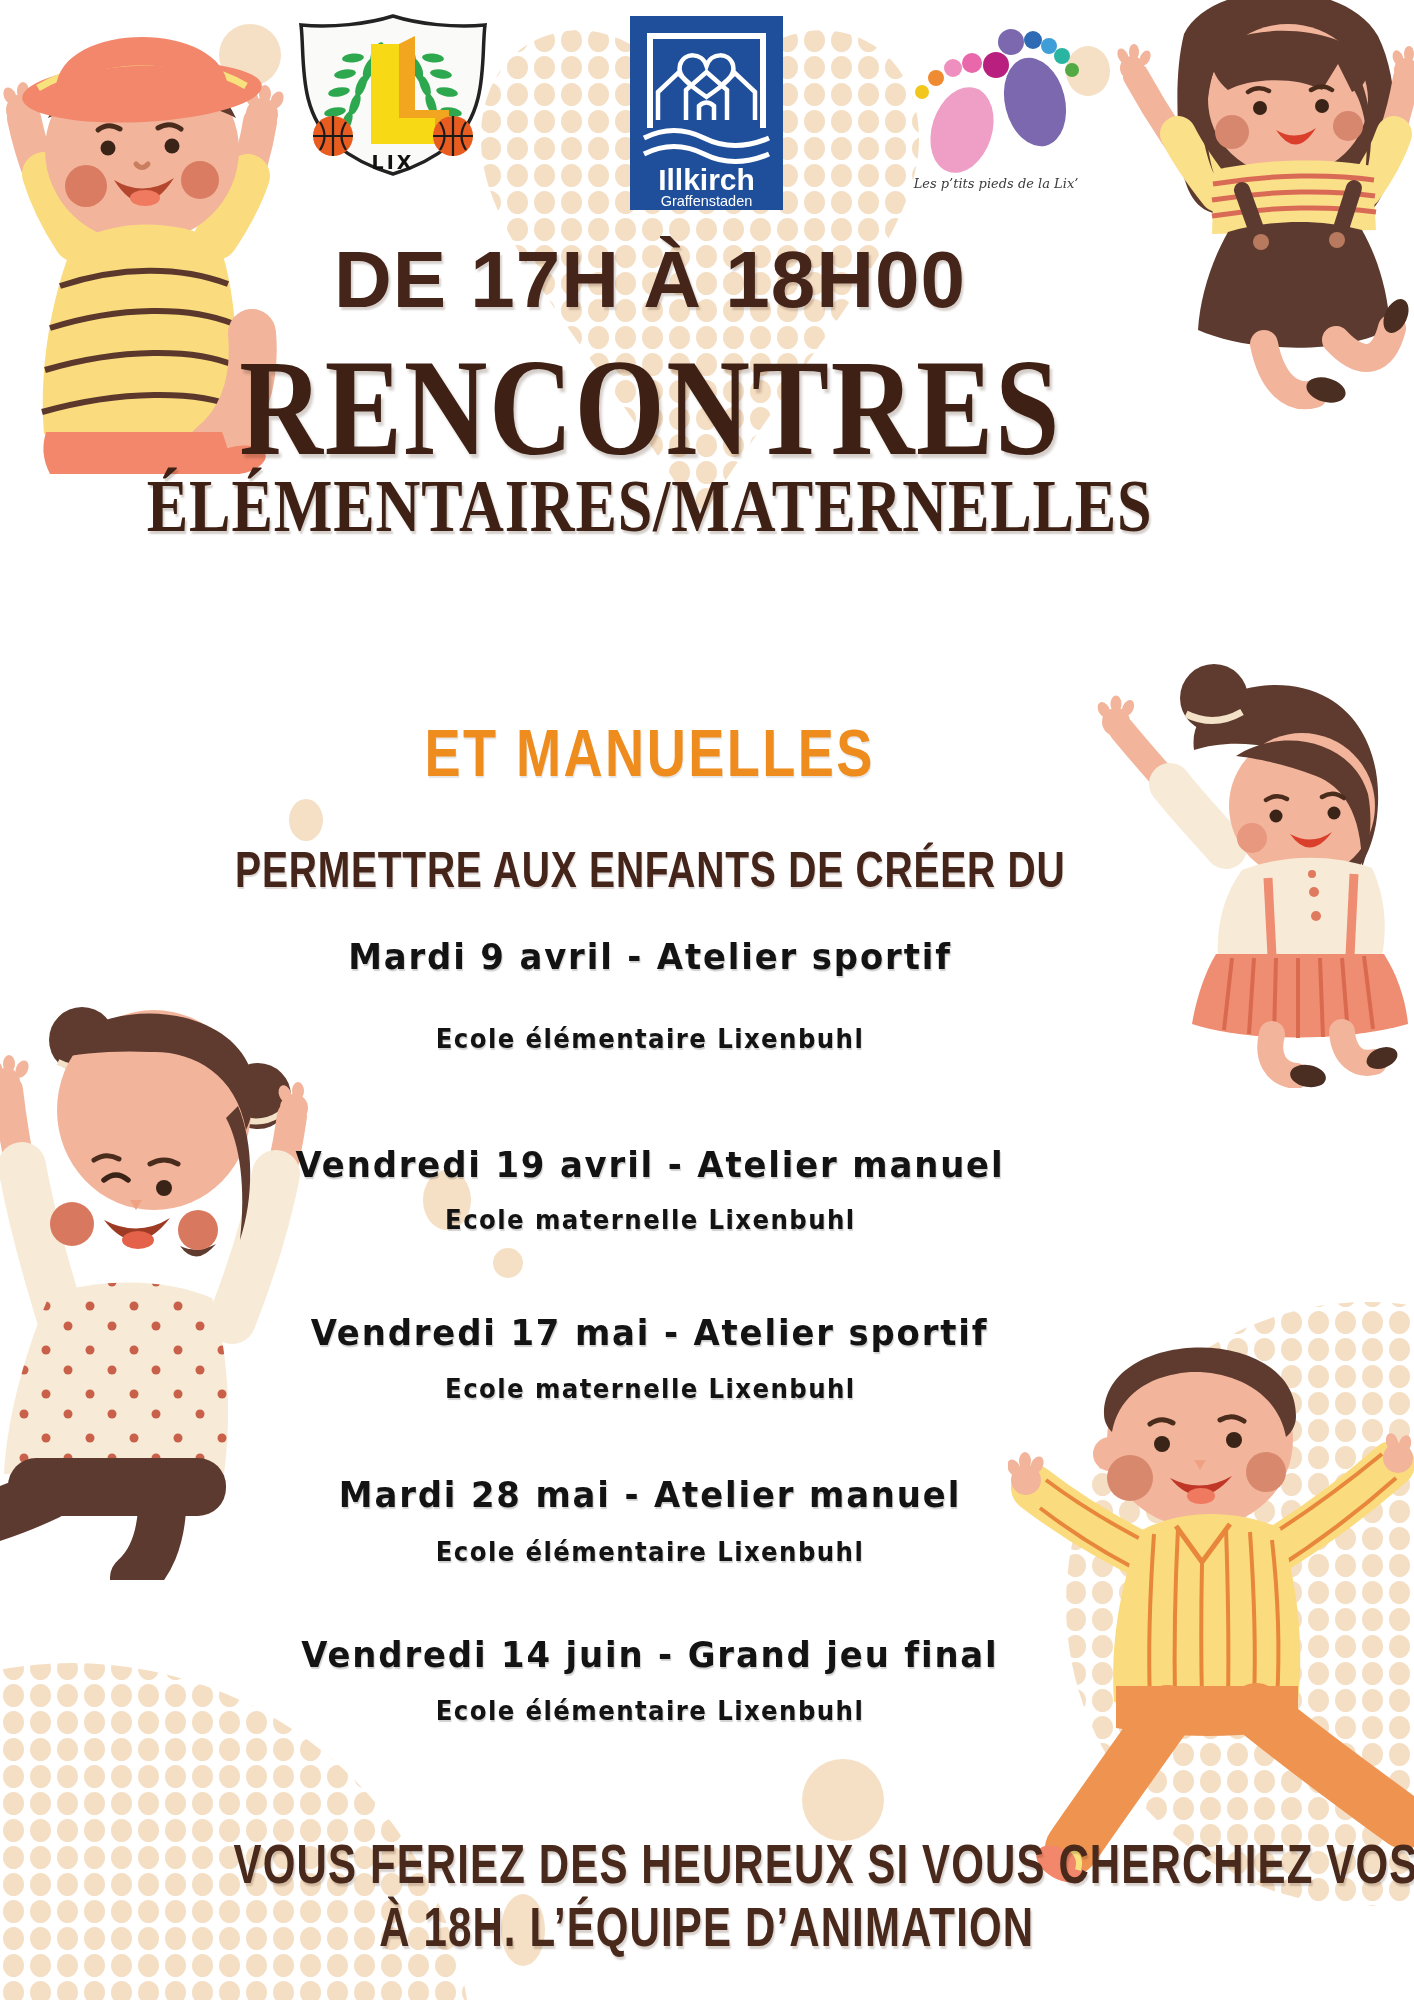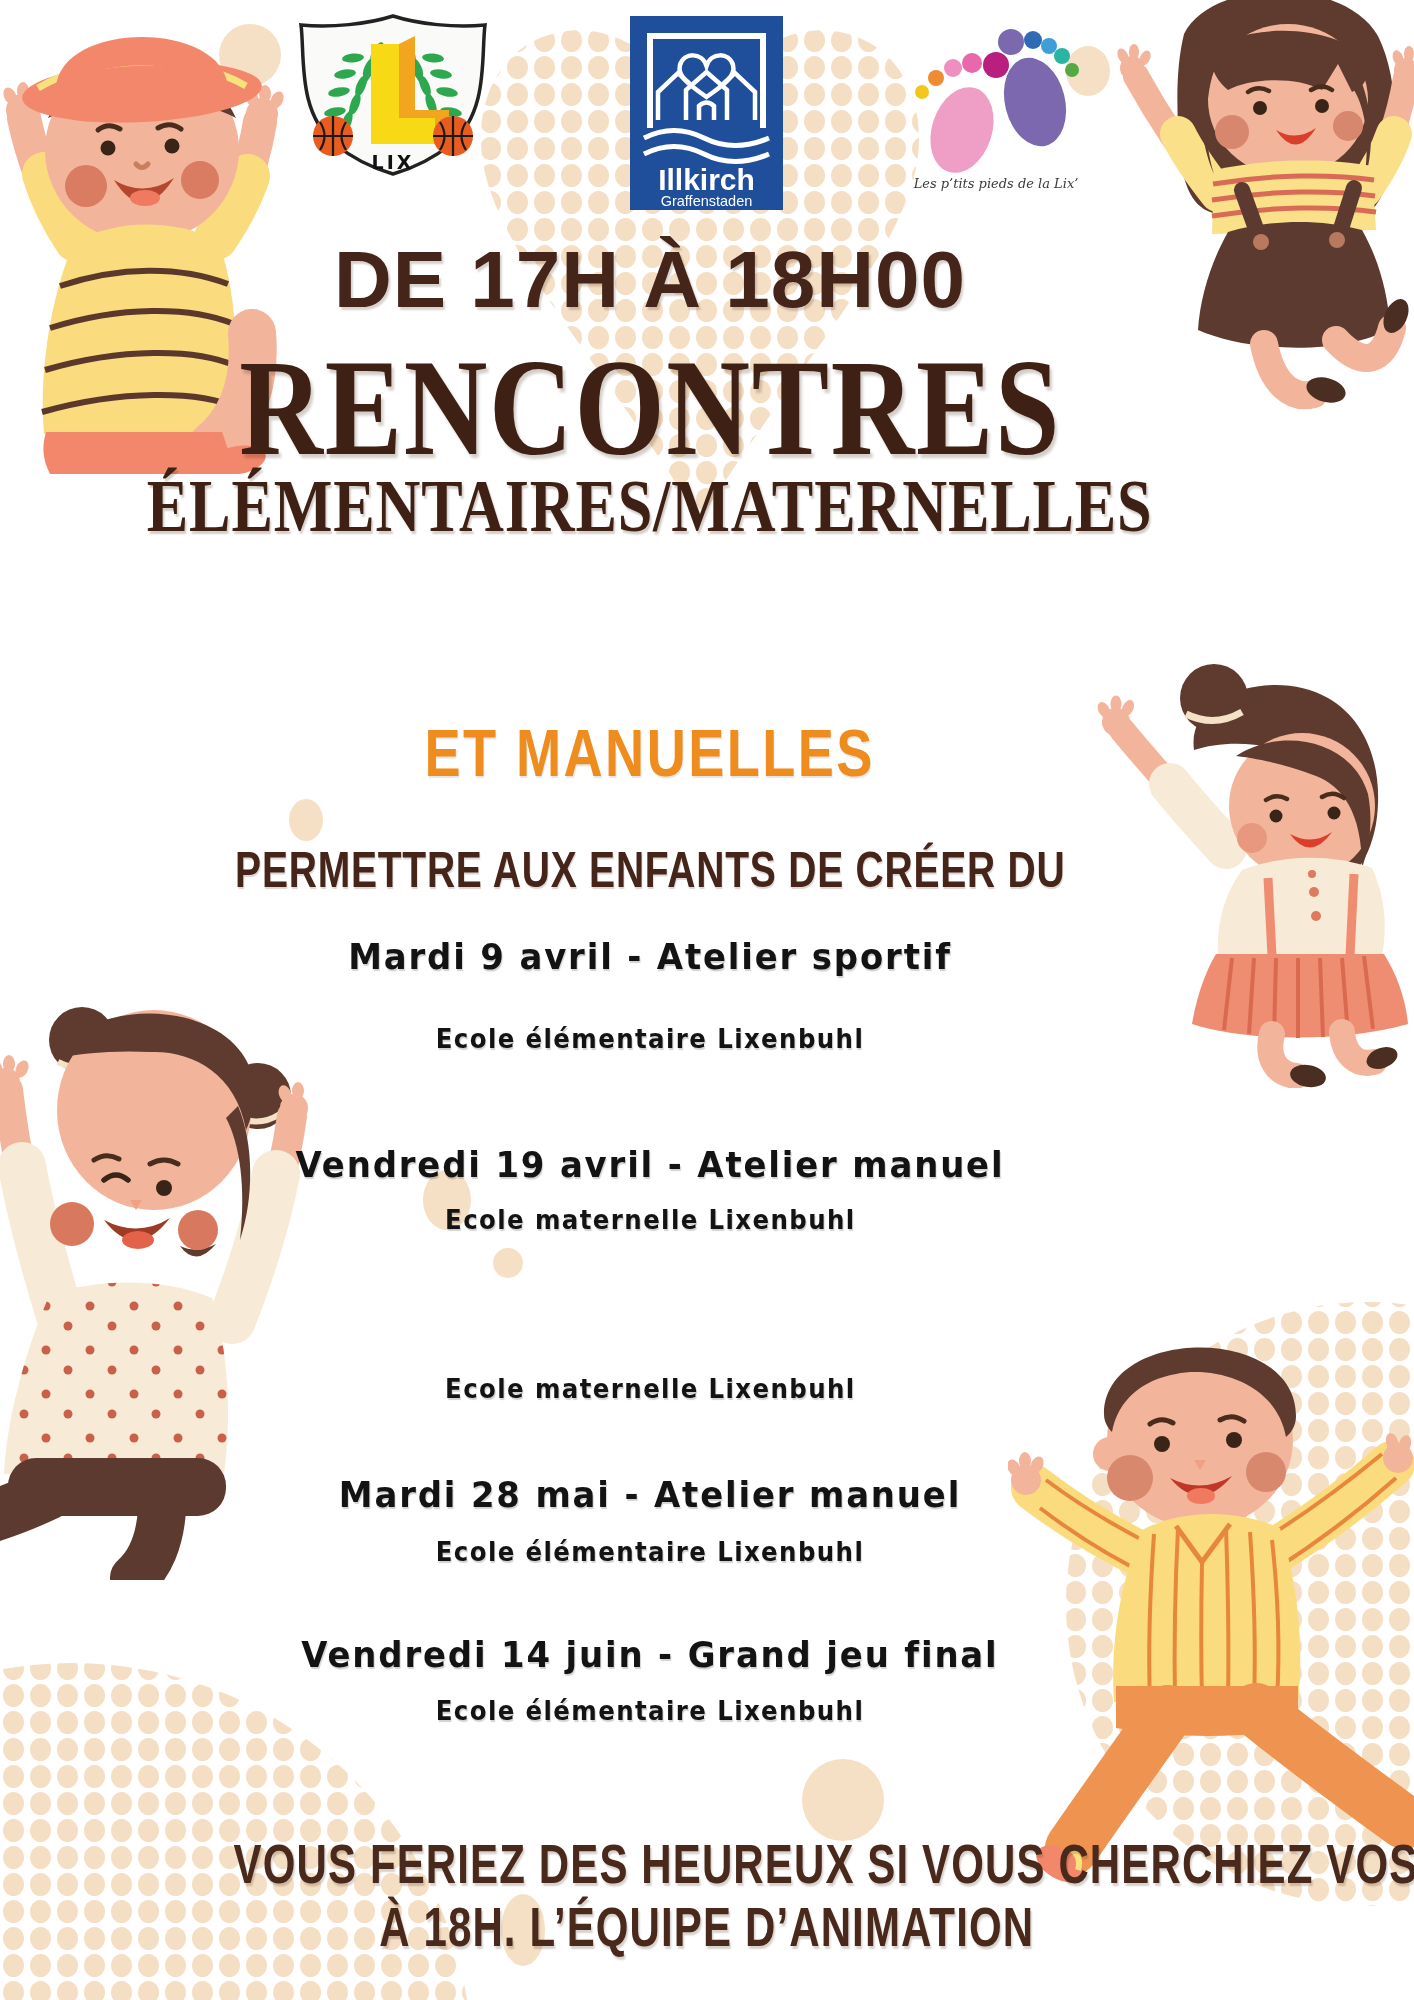--- a/index.html
+++ b/index.html
@@ -156,20 +156,23 @@
     <span class="sq sched s-title" style="transform:scaleX(0.94);">Mardi 9 avril - Atelier sportif</span>
   </div>
   <div class="line" style="top:1024px;">
     <span class="sq sched s-loc" style="transform:scaleX(0.94);">Ecole élémentaire Lixenbuhl</span>
   </div>
   <div class="line" style="top:1144px;">
     <span class="sq sched s-title" style="transform:scaleX(0.94);">Vendredi 19 avril - Atelier manuel</span>
   </div>
   <div class="line" style="top:1205px;">
     <span class="sq sched s-loc" style="transform:scaleX(0.94);">Ecole maternelle Lixenbuhl</span>
+  </div>
+  <div class="line" style="top:1312px;">
+    <span class="sq sched s-title" style="transform:scaleX(0.94);">Vendredi 17 mai - Atelier sportif</span>
   </div>
   <div class="line" style="top:1374px;">
     <span class="sq sched s-loc" style="transform:scaleX(0.94);">Ecole maternelle Lixenbuhl</span>
   </div>
   <div class="line" style="top:1474px;">
     <span class="sq sched s-title" style="transform:scaleX(0.94);">Mardi 28 mai - Atelier manuel</span>
   </div>
   <div class="line" style="top:1537px;">
     <span class="sq sched s-loc" style="transform:scaleX(0.94);">Ecole élémentaire Lixenbuhl</span>
   </div>

